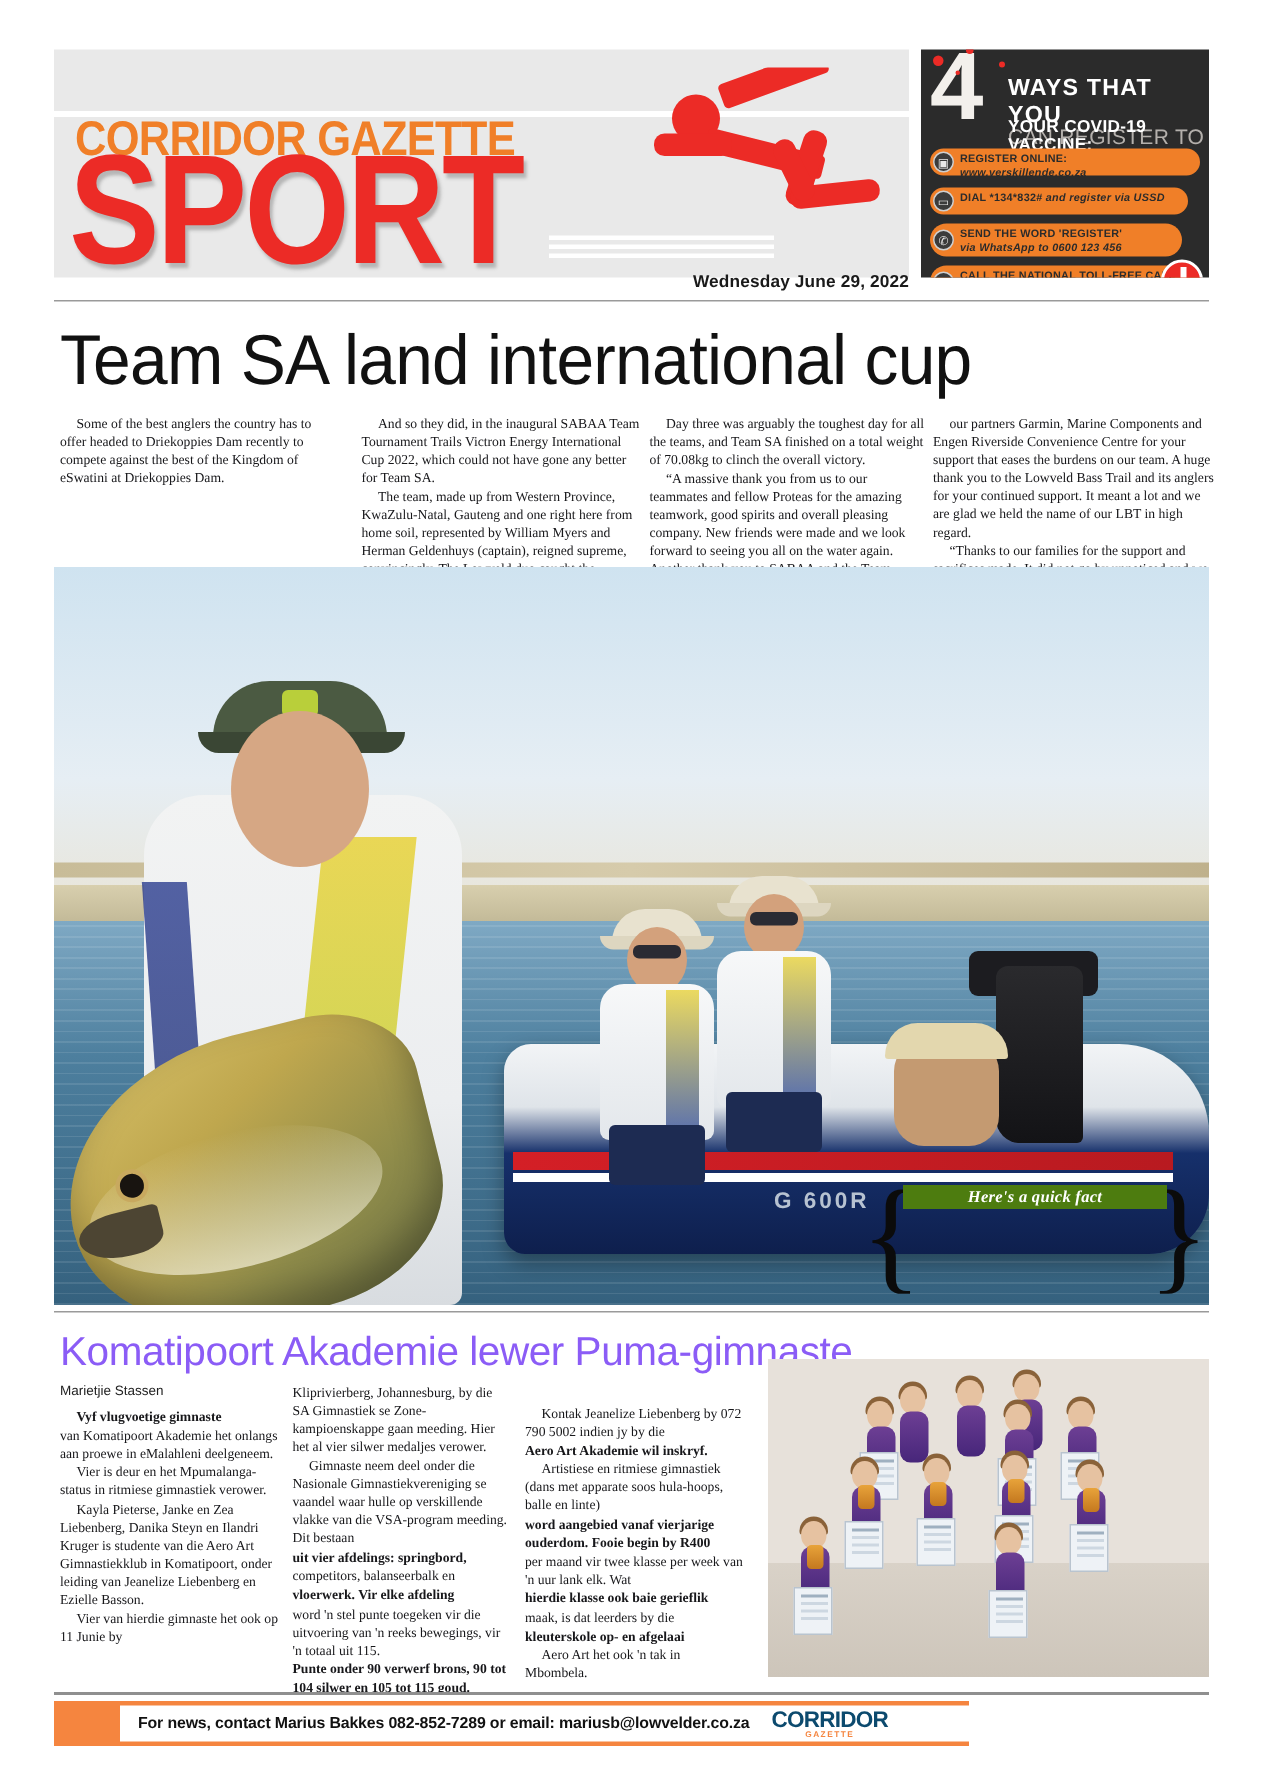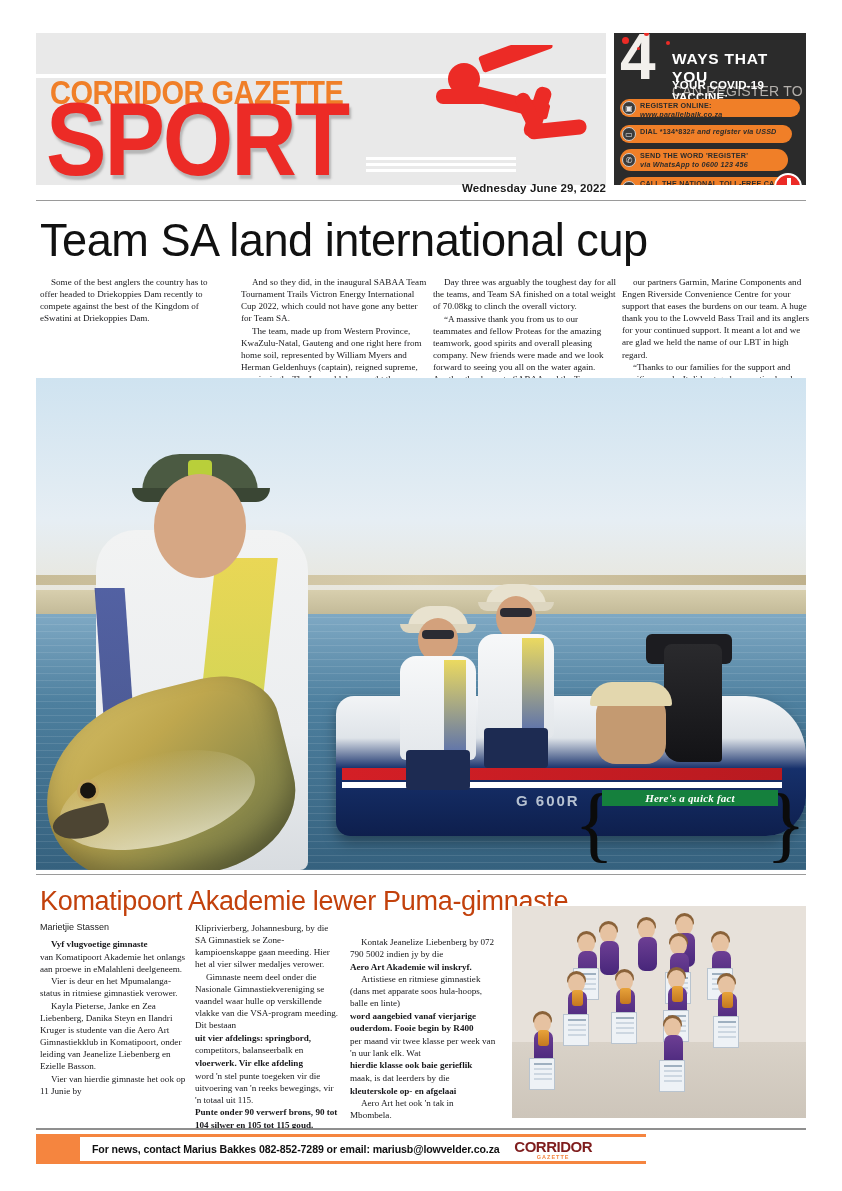--- a/index.html
+++ b/index.html
@@ -281,21 +281,21 @@
   }
   .qf-brace-l, .qf-brace-r {
     position:absolute; top:-6px;
     font-family:"Liberation Serif", serif;
     font-size:84px; color:#0b0b0b; line-height:1;
   }
   .qf-brace-l { left:-2px; }
   .qf-brace-r { right:-2px; }
   .qf-inner { position:absolute; left:26px; top:2px; width:176px; }
   .qf-title {
-    background:#15803d; color:#fff; text-align:center;
+    background:#4d7c0f; color:#fff; text-align:center;
     font-family:"Liberation Serif", serif; font-style:italic; font-weight:bold;
     font-size:11px; padding:2px 0; letter-spacing:0.2px;
   }
   .qf-body { background:#f1f1ee; height:50px; position:relative; }
   .qf-num {
     position:absolute; left:6px; top:2px;
     font-family:"Liberation Serif", serif; font-weight:bold;
     font-size:33px; color:#0d0d0d; letter-spacing:-1px;
   }
   .qf-sub {
@@ -304,21 +304,21 @@
     font-size:8.4px; color:#1a1a1a; line-height:1.35;
   }
   .rule-mid {
     position:absolute; left:36px; top:874px; width:770px; height:1px; background:#9a9a9a;
   }
 
   
   .a2-head {
     position:absolute; left:40px; top:886px;
     font-family:"Liberation Sans", sans-serif;
-    font-size:27px; color:#c2410c; letter-spacing:-0.3px;
+    font-size:27px; color:#8b5cf6; letter-spacing:-0.3px;
   }
   .a2-byline {
     position:absolute; left:40px; top:922px; width:146px; text-align:left;
     font-family:"Liberation Sans", sans-serif; font-size:9px; color:#222;
   }
   .a2cols { position:absolute; left:40px; top:938px; width:470px; }
   .c2col {
     position:absolute; top:0; width:146px;
     font-family:"Liberation Serif", serif;
     font-size:9.1px; line-height:1.33; color:#17171a;
@@ -364,21 +364,21 @@
   .foot-text {
     margin-left:12px;
     font-family:"Liberation Sans", sans-serif; font-weight:bold;
     font-size:10.6px; color:#111; letter-spacing:-0.1px;
   }
   .foot-logo {
     position:absolute; right:54px; top:5px; text-align:center;
   }
   .foot-logo .fl1 {
     font-family:"Liberation Sans", sans-serif; font-weight:bold;
-    font-size:15px; color:#7f1d1d; letter-spacing:-0.5px; line-height:1;
+    font-size:15px; color:#0c4a6e; letter-spacing:-0.5px; line-height:1;
   }
   .foot-logo .fl2 {
     font-family:"Liberation Sans", sans-serif; font-weight:bold;
     font-size:5.5px; color:#f5853f; letter-spacing:1px;
   }
 </style>
 </head>
 <body>
 
 <div class="page">
@@ -414,21 +414,21 @@
     <div class="spark sp2"></div>
     <div class="spark sp3"></div>
     <div class="spark sp4"></div>
     <div class="head1">WAYS THAT YOU</div>
     <div class="head2">CAN REGISTER TO RECEIVE</div>
     <div class="head3">YOUR COVID-19 VACCINE:</div>
 
     <div class="row r1">
       <span class="ico">▣</span>
       <span class="rtxt"><span>REGISTER ONLINE:</span>
-        <span class="it">www.parallelbalk.co.za</span></span>
+        <span class="it">www.verskillende.co.za</span></span>
     </div>
     <div class="row r2">
       <span class="ico">▭</span>
       <span class="rtxt"><span>DIAL *134*832#</span>
         <span class="it">and register via USSD</span></span>
     </div>
     <div class="row r3">
       <span class="ico big">✆</span>
       <span class="rtxt"><span>SEND THE WORD 'REGISTER'</span><br>
         <span class="it">via WhatsApp to 0600 123 456</span></span>

